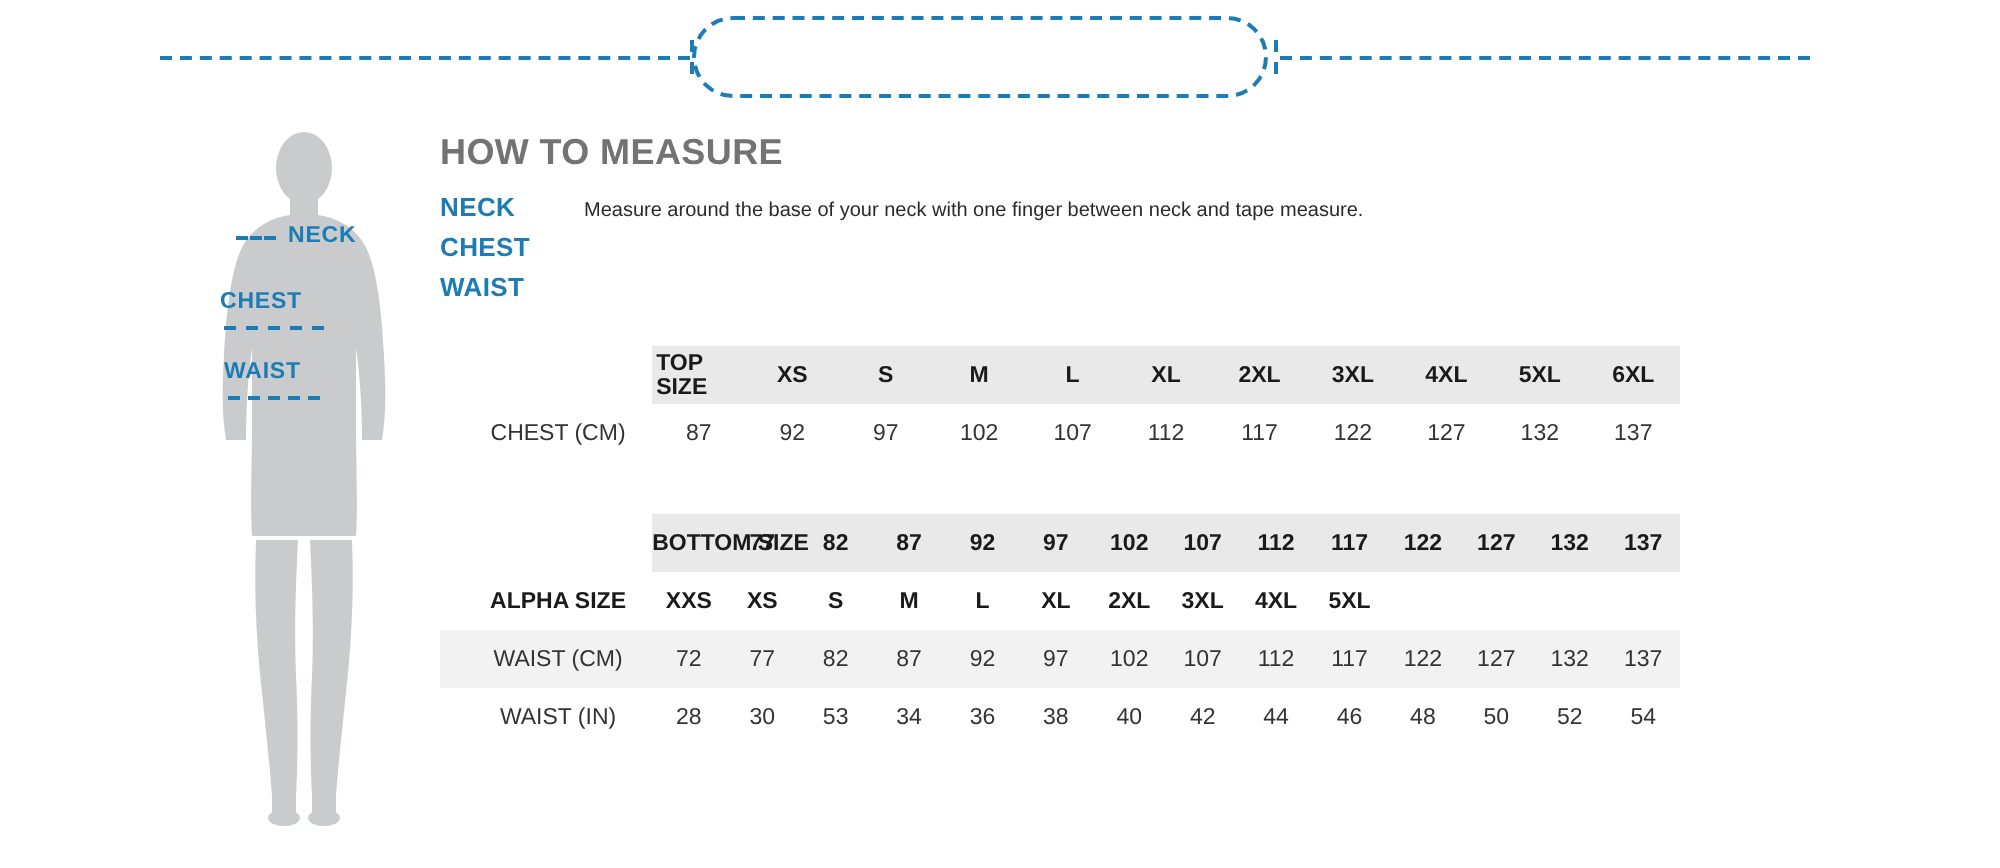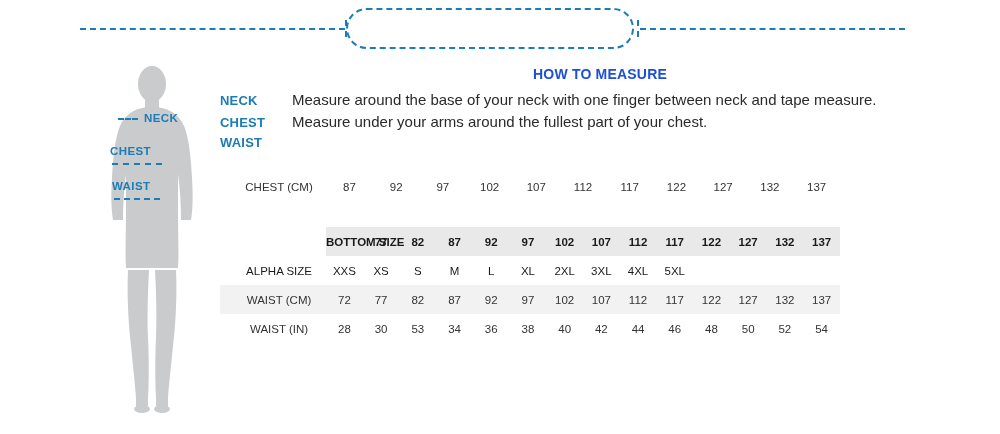--- a/index.html
+++ b/index.html
@@ -80,42 +80,41 @@
 
   
   .content {
     position: absolute;
     left: 220px;
     top: 66px;
     width: 760px;
   }
 
   .howto-title {
-    font-size: 14px;
+    font-size: 18px;
     font-weight: bold;
     letter-spacing: .2px;
-    color: #1d4ed8;
+    color: #737373;
     margin-bottom: 9px;
-    text-align: center;
   }
   .howto-row {
     display: flex;
     align-items: baseline;
     margin-bottom: 5px;
   }
   .howto-key {
     width: 72px;
     flex: 0 0 72px;
     color: #1c7cb5;
     font-weight: bold;
     font-size: 13px;
     letter-spacing: .2px;
   }
   .howto-val {
-    font-size: 15px;
+    font-size: 10px;
     color: #2a2a2a;
   }
 
   
   table {
     border-collapse: collapse;
     table-layout: fixed;
     font-size: 11.5px;
     color: #333;
   }
@@ -132,21 +131,21 @@
   .lbl {
     text-align: center;
     padding-left: 12px;
     white-space: nowrap;
   }
   .head-row td { font-weight: bold; color: #1a1a1a; font-size: 11.5px; }
   .head-row { background: #e9e9e9; }
   .row-shade { background: #f2f2f2; }
   .row-plain { background: #ffffff; }
   .blank-cell { background: #ffffff; }
-  .bold-row td { font-weight: normal; color: #1a1a1a; }
+  .bold-row td { font-weight: bold; color: #1a1a1a; }
 </style>
 </head>
 <body>
 
 <div class="banner">
   <div class="hline left"></div>
   <div class="hline right"></div>
   <div class="tick l"></div>
   <div class="tick r"></div>
   <div class="pill"></div>
@@ -208,32 +207,45 @@
 <div class="content">
 
   <div class="howto-title">HOW TO MEASURE</div>
 
   <div class="howto-row">
     <div class="howto-key">NECK</div>
     <div class="howto-val">Measure around the base of your neck with one finger between neck and tape measure.</div>
   </div>
   <div class="howto-row">
     <div class="howto-key">CHEST</div>
-    <div class="howto-val">Measure under your arms around the fullest part of your chest.</div>
   </div>
   <div class="howto-row">
     <div class="howto-key">WAIST</div>
   </div>
 
   <table class="tbl-top">
     <colgroup>
       <col style="width:106px">
       <col span="11" style="width:46.7px">
     </colgroup>
     <tbody>
+      <tr class="head-row">
+        <td class="blank-cell"></td>
+        <td style="text-align:left;padding-left:2px;">TOP SIZE</td>
+        <td>XS</td>
+        <td>S</td>
+        <td>M</td>
+        <td>L</td>
+        <td>XL</td>
+        <td>2XL</td>
+        <td>3XL</td>
+        <td>4XL</td>
+        <td>5XL</td>
+        <td>6XL</td>
+      </tr>
       <tr class="row-plain">
         <td class="lbl">CHEST (CM)</td>
         <td>87</td>
         <td>92</td>
         <td>97</td>
         <td>102</td>
         <td>107</td>
         <td>112</td>
         <td>117</td>
         <td>122</td>

